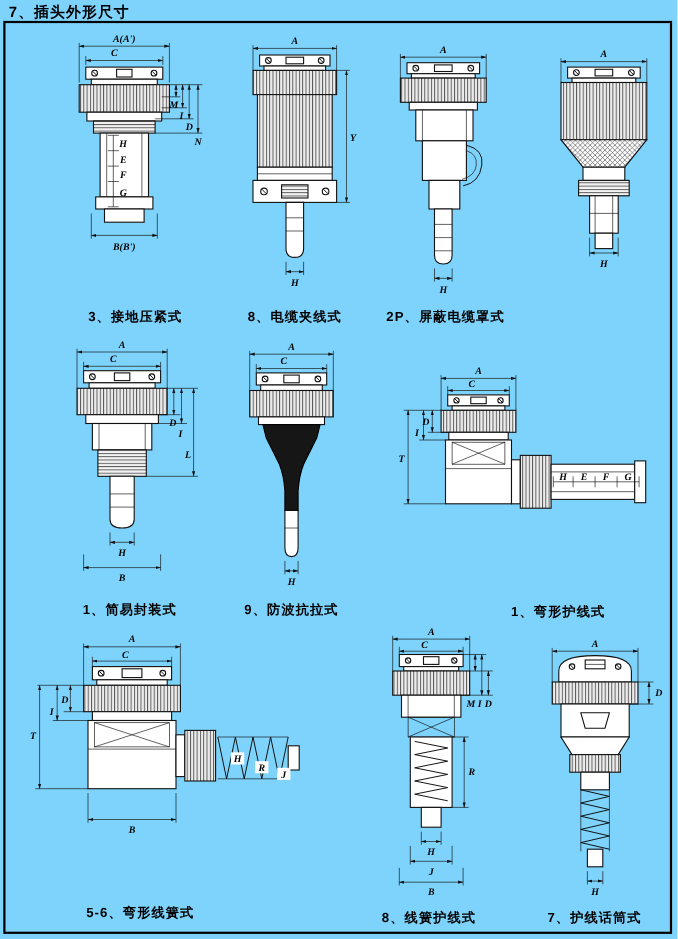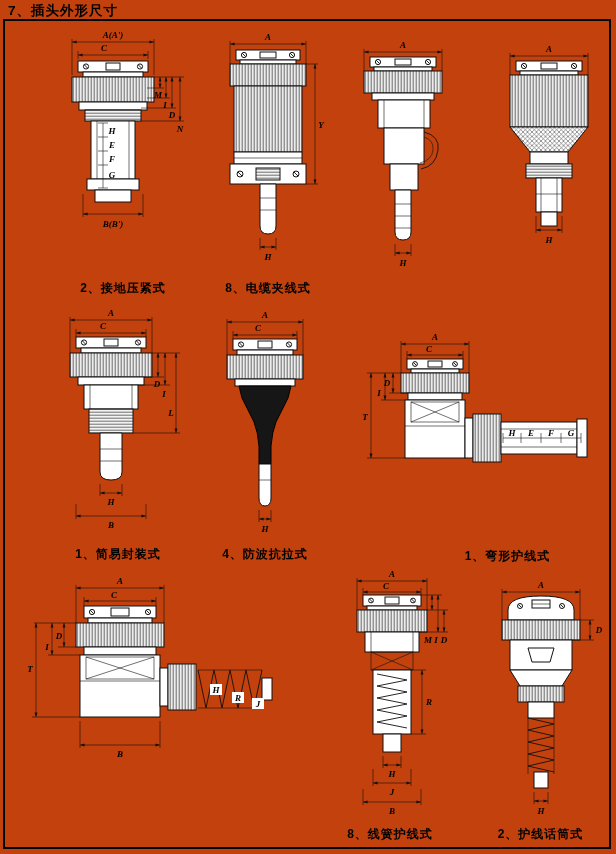--- a/index.html
+++ b/index.html
@@ -1,16 +1,16 @@
 <!DOCTYPE html>
 <html><head>
 <meta charset="utf-8">
 <style>
   html,body{margin:0;padding:0;background:#fff;}
-  .page{position:relative;width:616px;height:854px;background:#c2410c;overflow:hidden;
+  .page{position:relative;width:616px;height:854px;background:#7dd3fc;overflow:hidden;
         font-family:"Liberation Sans",sans-serif;color:#000;}
   .frame{position:absolute;left:3px;top:19px;width:608px;height:830px;
          border:2px solid #000;box-sizing:border-box;}
   .title{position:absolute;left:8px;top:2px;font-size:13.5px;font-weight:bold;letter-spacing:1px;}
   .fig{position:absolute;font-weight:bold;}
   .cap{position:absolute;font-size:12px;font-weight:bold;text-align:center;letter-spacing:1px;}
   svg .o{fill:#fff;stroke:#111;stroke-width:1;}
   svg .k{fill:url(#knurl);stroke:#111;stroke-width:1;}
   svg .rib{fill:url(#hlines);stroke:#111;stroke-width:1;}
   svg .ha{fill:url(#hatch);stroke:#111;stroke-width:1;}
@@ -556,21 +556,23 @@
     <text class="t" x="131" y="55">D</text>
     <g>
       <line class="d" x1="66" y1="214" x2="66" y2="226"></line>
           <line class="d" x1="80" y1="214" x2="80" y2="226"></line>
       <line class="da" x1="66" y1="223" x2="80" y2="223"></line>
     </g>
     <text class="t" x="73" y="236">H</text>
   </svg>
   </div>
 
-  <div class="cap" style="left:48px;top:280px;width:150px">2、接地压紧式</div>
+  <div class="cap" style="left:48px;top:280px;width:150px">3、接地压紧式</div>
   <div class="cap" style="left:208px;top:280px;width:120px">8、电缆夹线式</div>
+  <div class="cap" style="left:336px;top:280px;width:138px">2P、屏蔽电缆罩式</div>
   <div class="cap" style="left:48px;top:546px;width:140px">1、简易封装式</div>
-  <div class="cap" style="left:205px;top:546px;width:120px">4、防波抗拉式</div>
+  <div class="cap" style="left:205px;top:546px;width:120px">9、防波抗拉式</div>
   <div class="cap" style="left:400px;top:548px;width:215px">1、弯形护线式</div>
+  <div class="cap" style="left:20px;top:822px;width:215px">5-6、弯形线簧式</div>
   <div class="cap" style="left:325px;top:826px;width:130px">8、线簧护线式</div>
-  <div class="cap" style="left:468px;top:826px;width:145px">2、护线话筒式</div>
+  <div class="cap" style="left:468px;top:826px;width:145px">7、护线话筒式</div>
 
 </div>
 
 </body></html>

